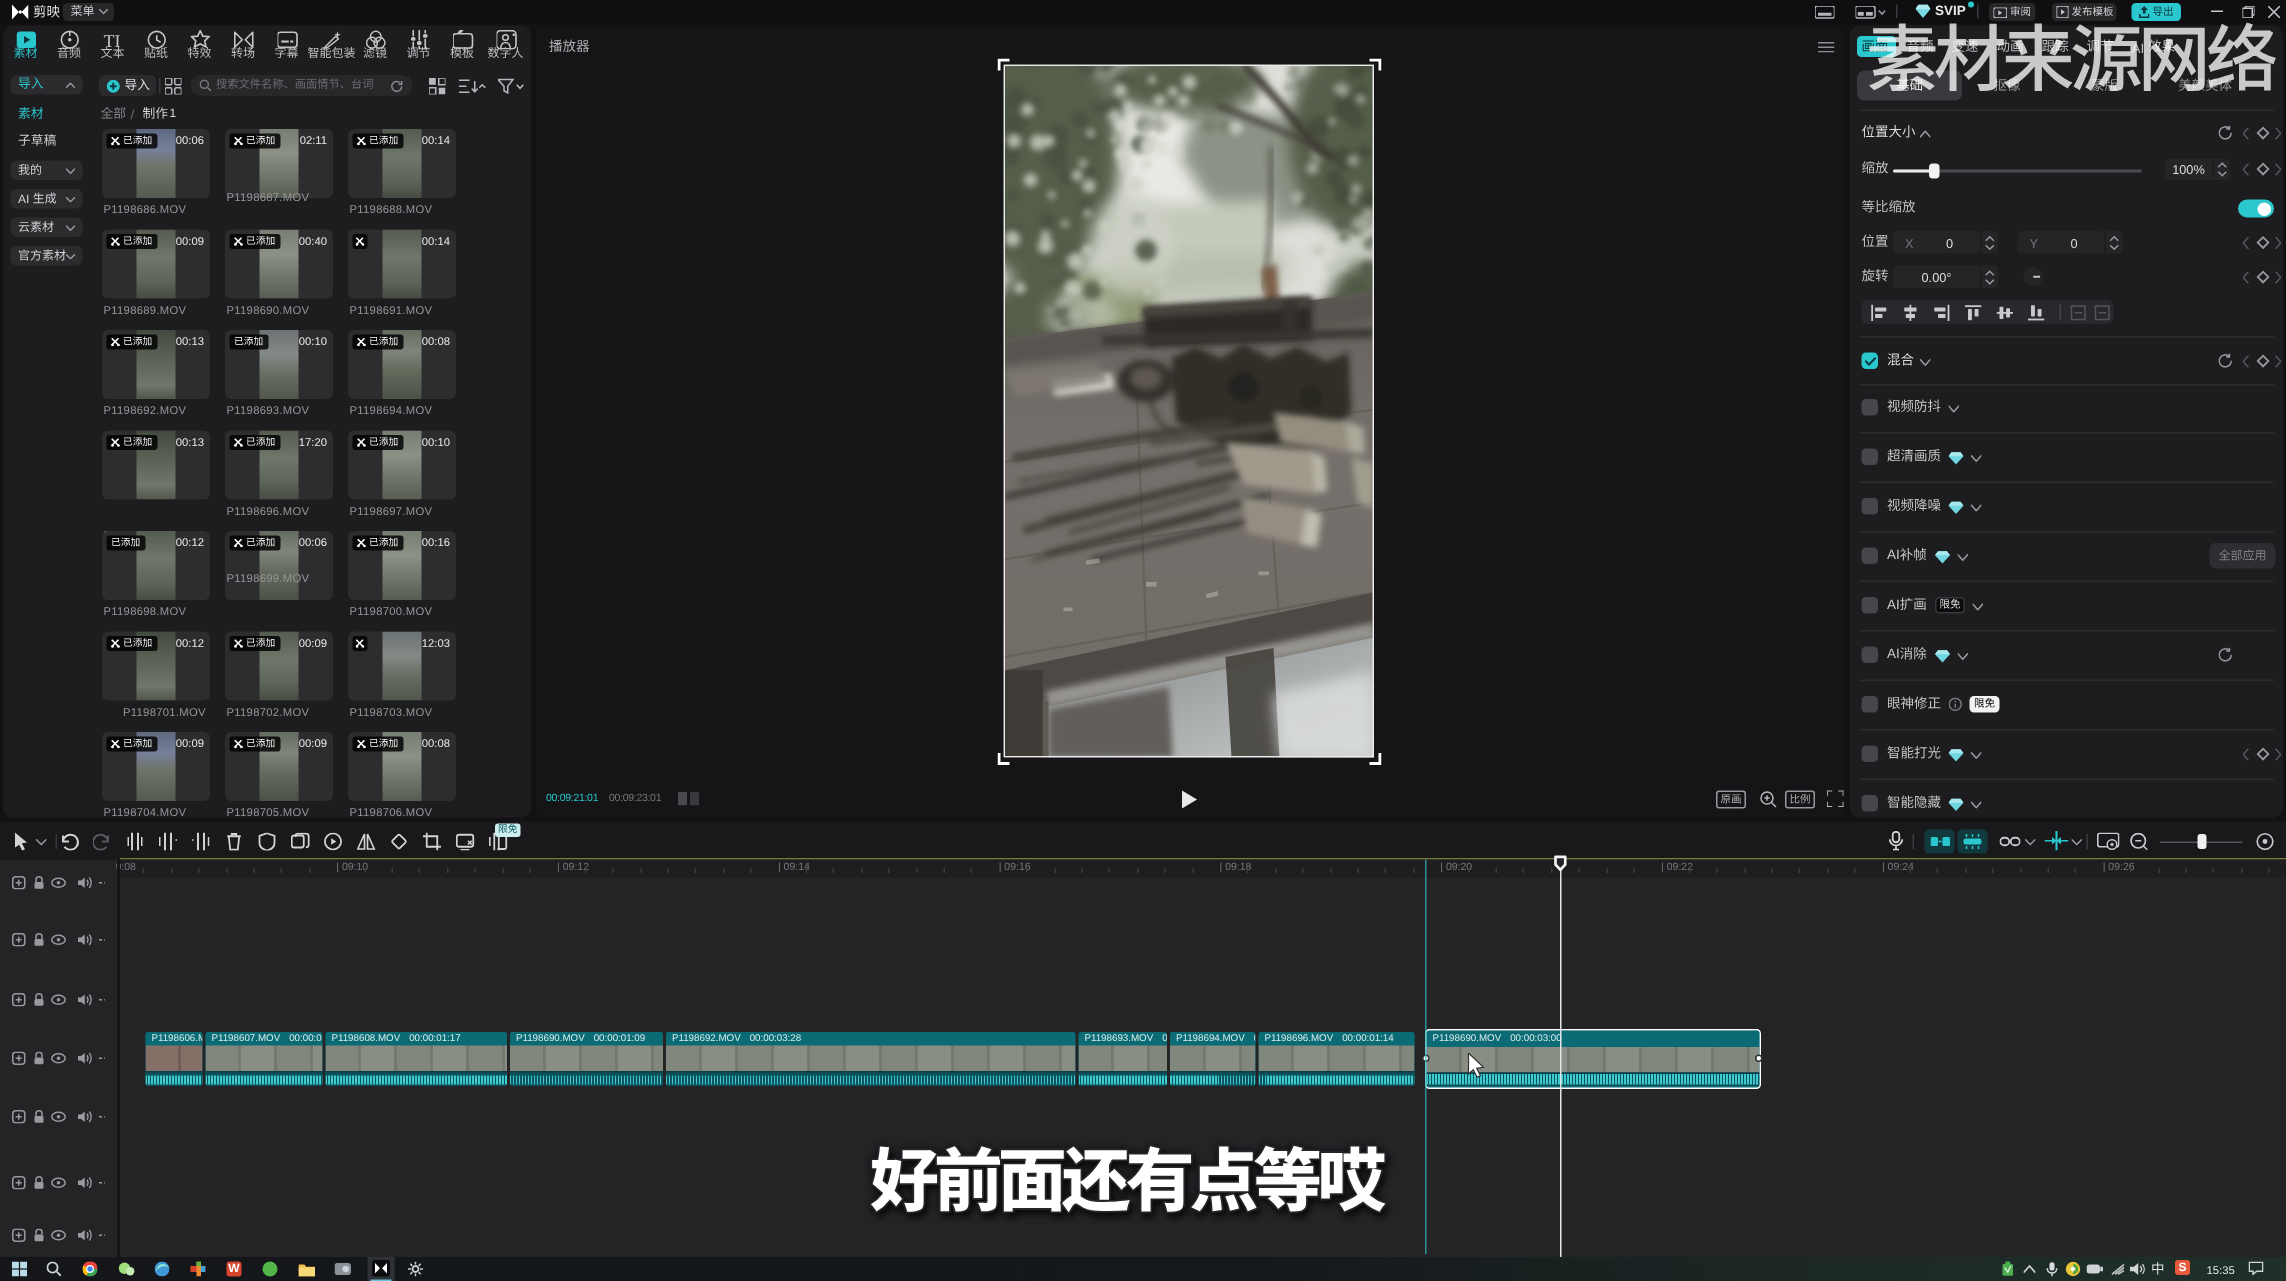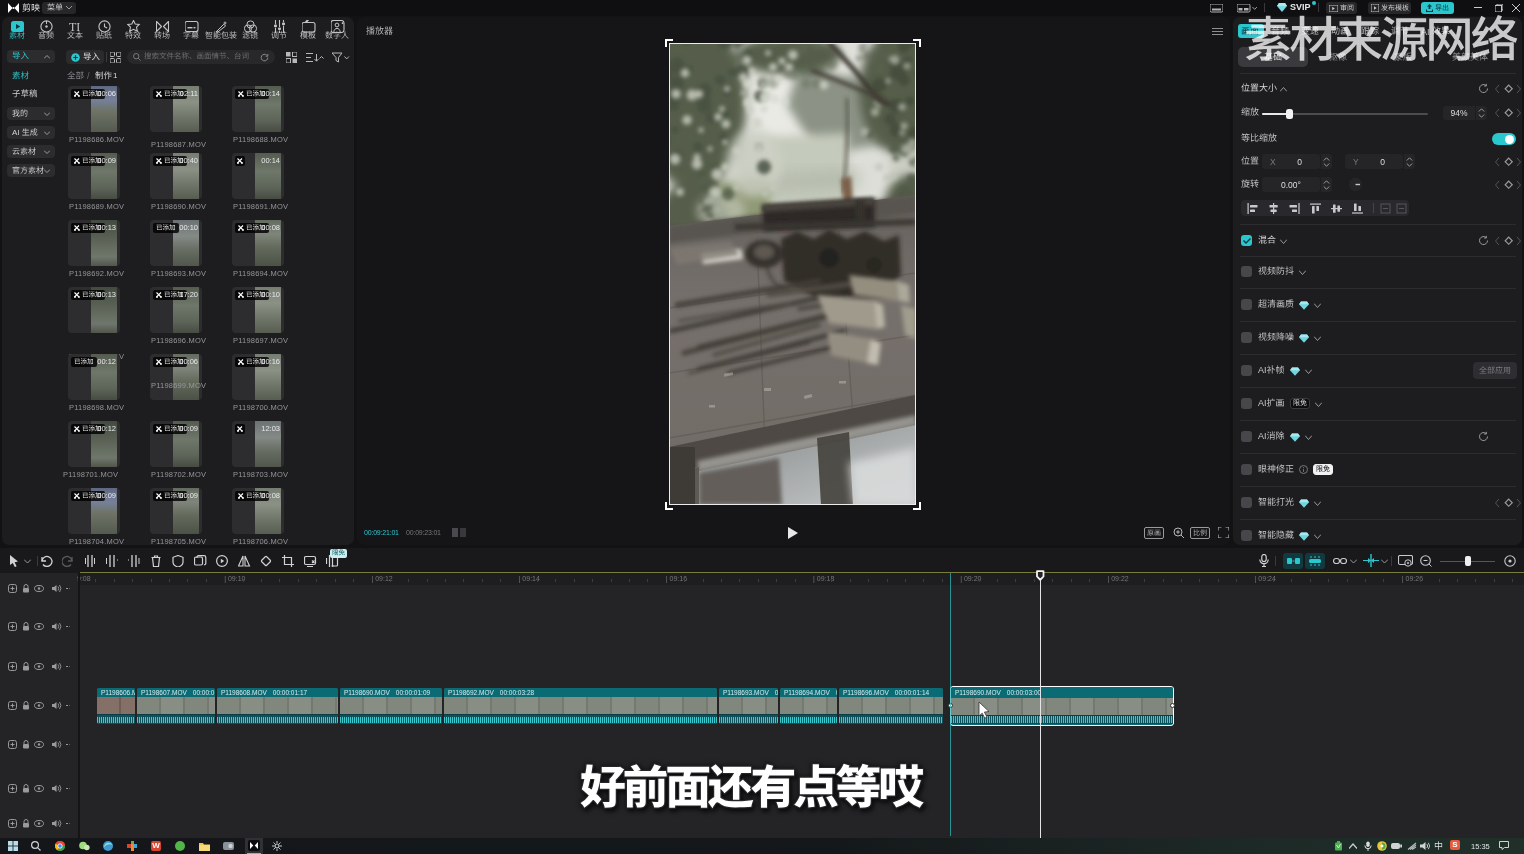--- a/index.html
+++ b/index.html
@@ -1,20 +1,20 @@
 <!DOCTYPE html>
 <html><head><meta charset="utf-8"><style>
 *{margin:0;padding:0;box-sizing:border-box}
 html,body{width:1524px;height:854px;overflow:hidden;background:#000;font-family:"Liberation Sans",sans-serif;-webkit-font-smoothing:antialiased}
 #app{position:relative;width:1524px;height:854px;background:#121214}
 .ab{position:absolute}
 .z{display:inline-block;vertical-align:top;overflow:visible}
 .panel{position:absolute;background:#1d1d1f;border-radius:7px}
 .row{display:flex;align-items:center}
-.cell{position:absolute;width:52px;height:46px;background:#2d2d30;border-radius:4px;overflow:hidden}
+.cell{position:absolute;width:72px;height:46px;background:#2d2d30;border-radius:4px;overflow:hidden}
 .thumb{position:absolute;top:0;bottom:0;left:23px;width:26px}
 .badge{position:absolute;left:3px;top:3px;height:10px;background:rgba(0,0,0,.82);border-radius:2px;display:flex;align-items:center;padding:0 3px;gap:2px}
 .dur{position:absolute;right:4px;top:3px;color:#e8e8ea;font-size:7.5px}
 .fname{position:absolute;color:#96969a;font-size:7.5px;letter-spacing:.2px}
 .divh{position:absolute;left:1240px;width:276px;height:1px;background:#2c2c2f}
 .ckb{position:absolute;left:1241px;width:11px;height:11px;background:#47474b;border-radius:3px}
 .clip{position:absolute;top:688px;height:36px;background:#0c6b74;border-radius:2px;overflow:hidden}
 .cliphdr{position:absolute;left:0;right:0;top:0;height:9px;background:#0b6b74;color:#d8ecee;font-size:6.5px;display:flex;gap:6px;align-items:center;padding-left:4px;white-space:nowrap;overflow:hidden}
 .clipthumb{position:absolute;left:0;right:0;top:9px;height:17px}
 .clipwave{position:absolute;left:0;right:0;top:26px;height:10px;background:#0c505a;border-top:1px solid #0a3d46}
@@ -414,21 +414,21 @@
         <svg class="z " style="" width="19.5" height="8.125">
           <g transform="matrix(0.0065,0,0,-0.0065,0,5.72)" fill="#fff">
             <use href="#u5df2" x="0"></use>
             <use href="#u6dfb" x="1000"></use>
             <use href="#u52a0" x="2000"></use>
           </g>
         </svg>
       </div>
       <div class="dur">02:11</div>
     </div>
-    <div class="fname" style="left:151px;top:140px">P1198687.MOV</div>
+    <div class="fname" style="left:151px;top:127px">P1198687.MOV</div>
     <div class="cell" style="left:232px;top:86px">
       <div class="thumb" style="background:linear-gradient(180deg,#545c4f 0%,#6f766a 40%,#5d6458 75%,#474c42 100%)"></div>
       <div class="badge">
         <svg width="6" height="6">
           <path d="M0.5 0.5L5 5M5 0.5L0.5 5" stroke="#fff" stroke-width="1.1"></path>
           <circle cx="1" cy="5" r="0.9" fill="#fff"></circle>
           <circle cx="5" cy="5" r="0.9" fill="#fff"></circle>
         </svg>
         <svg class="z " style="" width="19.5" height="8.125">
           <g transform="matrix(0.0065,0,0,-0.0065,0,5.72)" fill="#fff">
@@ -663,21 +663,21 @@
         <svg class="z " style="" width="19.5" height="8.125">
           <g transform="matrix(0.0065,0,0,-0.0065,0,5.72)" fill="#fff">
             <use href="#u5df2" x="0"></use>
             <use href="#u6dfb" x="1000"></use>
             <use href="#u52a0" x="2000"></use>
           </g>
         </svg>
       </div>
       <div class="dur">00:12</div>
     </div>
-    <div class="fname" style="left:63px;top:470px">P1198701.MOV</div>
+    <div class="fname" style="left:82px;top:470px">P1198701.MOV</div>
     <div class="cell" style="left:150px;top:421px">
       <div class="thumb" style="background:linear-gradient(180deg,#545c4f 0%,#6f766a 40%,#5d6458 75%,#474c42 100%)"></div>
       <div class="badge">
         <svg width="6" height="6">
           <path d="M0.5 0.5L5 5M5 0.5L0.5 5" stroke="#fff" stroke-width="1.1"></path>
           <circle cx="1" cy="5" r="0.9" fill="#fff"></circle>
           <circle cx="5" cy="5" r="0.9" fill="#fff"></circle>
         </svg>
         <svg class="z " style="" width="19.5" height="8.125">
           <g transform="matrix(0.0065,0,0,-0.0065,0,5.72)" fill="#fff">
@@ -1237,21 +1237,21 @@
     </svg>
     <svg class="z " style="position:absolute;left:1241px;top:107px" width="18" height="11.25">
       <g transform="matrix(0.009,0,0,-0.009,0,7.92)" fill="#c6c6c9">
         <use href="#u7f29" x="0"></use>
         <use href="#u653e" x="1000"></use>
       </g>
     </svg>
     <div class="ab" style="left:1262px;top:112.5px;width:166px;height:2.5px;background:#4c4c50;border-radius:2px"></div>
     <div class="ab" style="left:1262px;top:112.5px;width:28px;height:2.5px;background:#e8e8ea;border-radius:2px"></div>
     <div class="ab" style="left:1286px;top:108.5px;width:7px;height:10px;background:#f2f2f3;border-radius:2.5px"></div>
-    <div class="ab row" style="left:1443px;top:106px;width:32px;height:14px;background:#252528;border-radius:3px 0 0 3px;justify-content:center;color:#dededf;font-size:8.5px">94%</div>
+    <div class="ab row" style="left:1443px;top:106px;width:32px;height:14px;background:#252528;border-radius:3px 0 0 3px;justify-content:center;color:#dededf;font-size:8.5px">100%</div>
     <div class="ab" style="left:1476px;top:106px;width:11px;height:14px;background:#252528;border-radius:0 3px 3px 0"></div>
     <svg class="ab" style="left:1478px;top:108px" width="7" height="10">
       <path d="M0.8 3.5L3.5 0.8L6.2 3.5M0.8 6.5L3.5 9.2L6.2 6.5" fill="none" stroke="#9a9a9e"></path>
     </svg>
     <svg class="ab" style="left:1495px;top:109px" width="5" height="8">
       <path d="M4 0L0.5 4L4 8" fill="none" stroke="#55555a"></path>
     </svg>
     <svg class="ab" style="left:1503px;top:107px" width="11" height="11">
       <rect x="3.2" y="3.2" width="5" height="5" transform="rotate(45 5.7 5.7)" fill="none" stroke="#9a9a9e" stroke-width="1.2"></rect>
     </svg>

